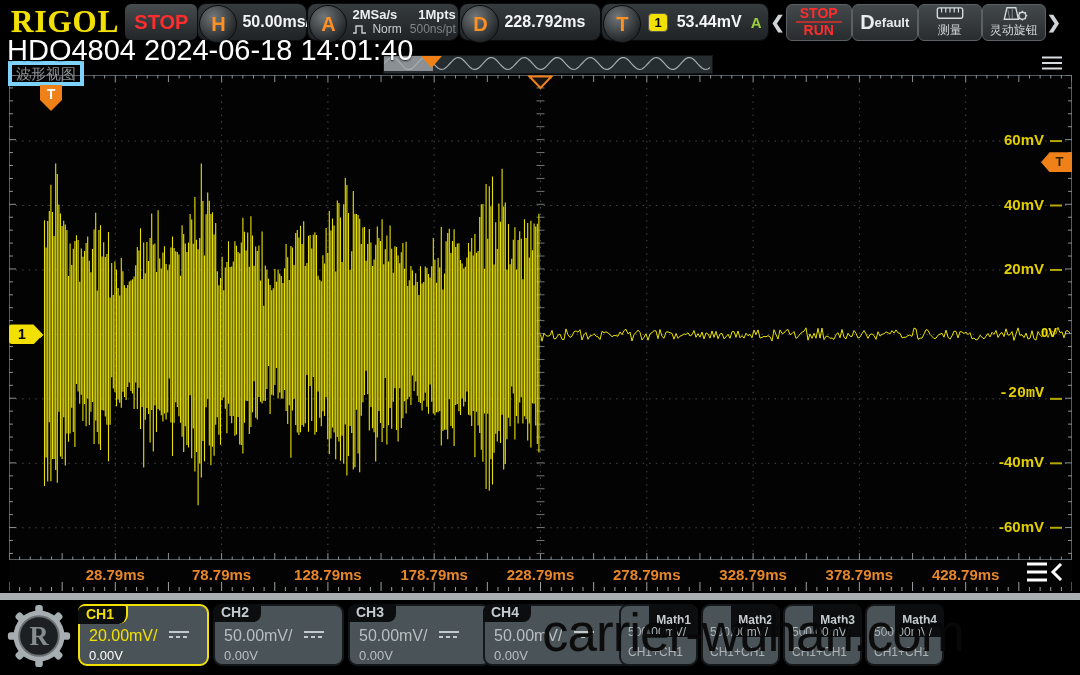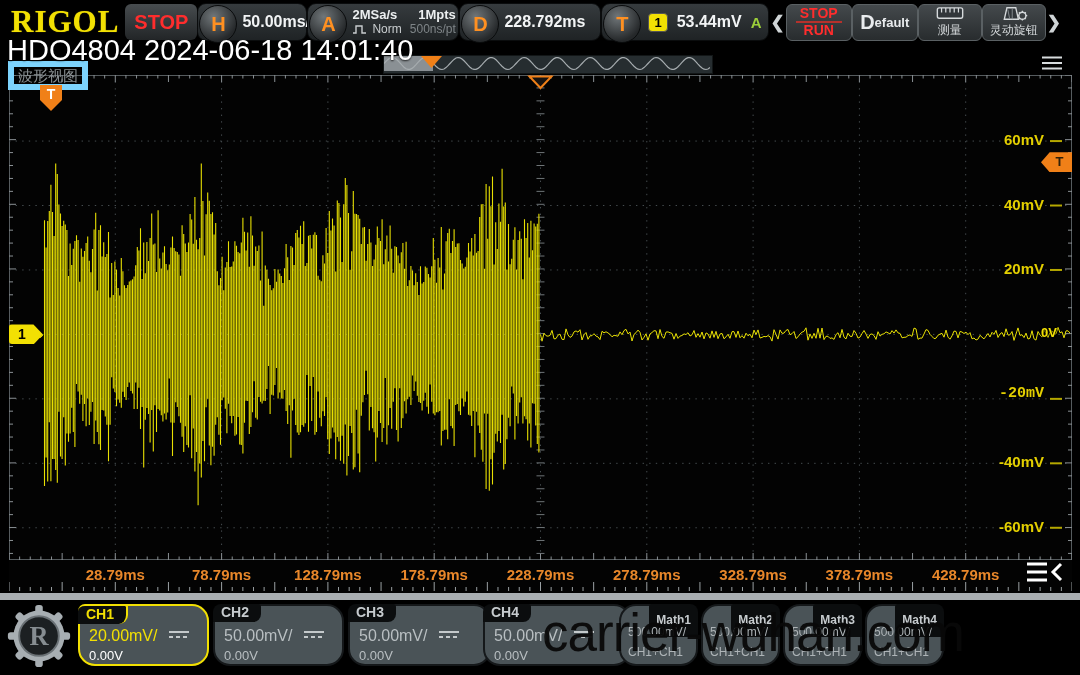--- a/index.html
+++ b/index.html
@@ -35,21 +35,21 @@
   .tb.stop-run span{color:#ff2d2d;font-weight:bold;font-size:14px;line-height:15px;display:block;}
   .tb.stop-run .rr{border-top:2px solid #b5312c;width:46px;}
   .tb.default{width:66px;font-size:13px;font-weight:bold;flex-direction:row;align-items:center;}
   .tb.default .bigD{font-size:20px;font-weight:bold;}
   .tb.cn{width:64px;gap:1px;}
   .tb.cn .lbl{font-size:12px;color:#d5d9db;}
 
   
   .title-overlay{position:absolute;left:7px;top:34px;color:#fff;font-size:29px;z-index:40;
         text-shadow:0 1px 2px rgba(0,0,0,.8);letter-spacing:0px;white-space:nowrap;}
-  .view-tab{position:absolute;left:8px;top:61px;color:#8a9093;font-size:15px;border:6px solid #7dd3fc;
+  .view-tab{position:absolute;left:8px;top:61px;color:#8a9093;font-size:15px;border:4px solid #7dd3fc;
         padding:0px 4px;line-height:17px;z-index:2;}
   .overview{position:absolute;left:383px;top:55px;width:328px;height:17px;background:#262d30;border:1px solid #121617;z-index:2;}
   .subbar-menu{position:absolute;left:1041px;top:55px;z-index:2;}
 
   
   .plot{position:absolute;left:9px;top:75px;width:1063px;height:518px;background:#030303;}
   .plot svg.main{position:absolute;left:0;top:0;}
   .vlabel{position:absolute;right:28px;width:70px;text-align:right;color:#e3cf00;font-size:15px;font-weight:bold;z-index:3;}
   .tlabel{position:absolute;width:110px;text-align:center;top:491px;color:#e8872a;font-size:15px;font-weight:bold;z-index:3;}
   .tflag{position:absolute;left:31px;top:10px;width:22px;height:26px;background:#f08018;
@@ -63,21 +63,21 @@
         line-height:20px;text-align:center;padding-left:6px;box-sizing:border-box;z-index:4;}
   .zero{position:absolute;left:1032px;color:#f2e003;font-size:13px;font-weight:bold;z-index:3;
         text-shadow:0 0 2px #000,0 0 2px #000;}
   .plot-menu{position:absolute;left:1016px;top:485px;z-index:3;}
 
   .hruler{position:absolute;left:0;top:593px;width:1080px;height:7px;background:#a9aeb1;}
 
   
   .bottombar{position:absolute;left:0;top:600px;width:1080px;height:75px;background:#000;}
   .rlogo{position:absolute;left:6px;top:3px;width:66px;height:66px;}
-  .card{position:absolute;top:4px;height:62px;background:#4a5357;border:2px solid #15181a;border-radius:17px;box-sizing:border-box;}
+  .card{position:absolute;top:4px;height:62px;background:#4a5357;border:2px solid #15181a;border-radius:9px;box-sizing:border-box;}
   .card .tab{position:absolute;top:-2px;left:-2px;background:#0b0d0e;border-radius:8px 3px 8px 0;
         padding:0px 12px 1px 8px;font-size:14px;font-weight:bold;color:#c6cbce;line-height:17px;}
   .card.active{border-color:#f2e003;}
   .card.active .tab{color:#f2e003;border:2px solid #f2e003;border-bottom:none;border-left:none;margin-left:0px;border-radius:7px 3px 9px 0;}
   .card .scale{position:absolute;left:9px;top:21px;font-size:16px;color:#b9bfc2;display:flex;align-items:center;gap:12px;}
   .card.active .scale{color:#f2e003;}
   .card .offset{position:absolute;left:9px;top:42px;font-size:13px;color:#b9bfc2;}
   .card.active .offset{color:#fff;}
   .coupling-icon{display:inline-block;width:20px;}
   .coupling-icon i{display:block;height:2px;background:#c4c9cb;margin-bottom:3px;}

